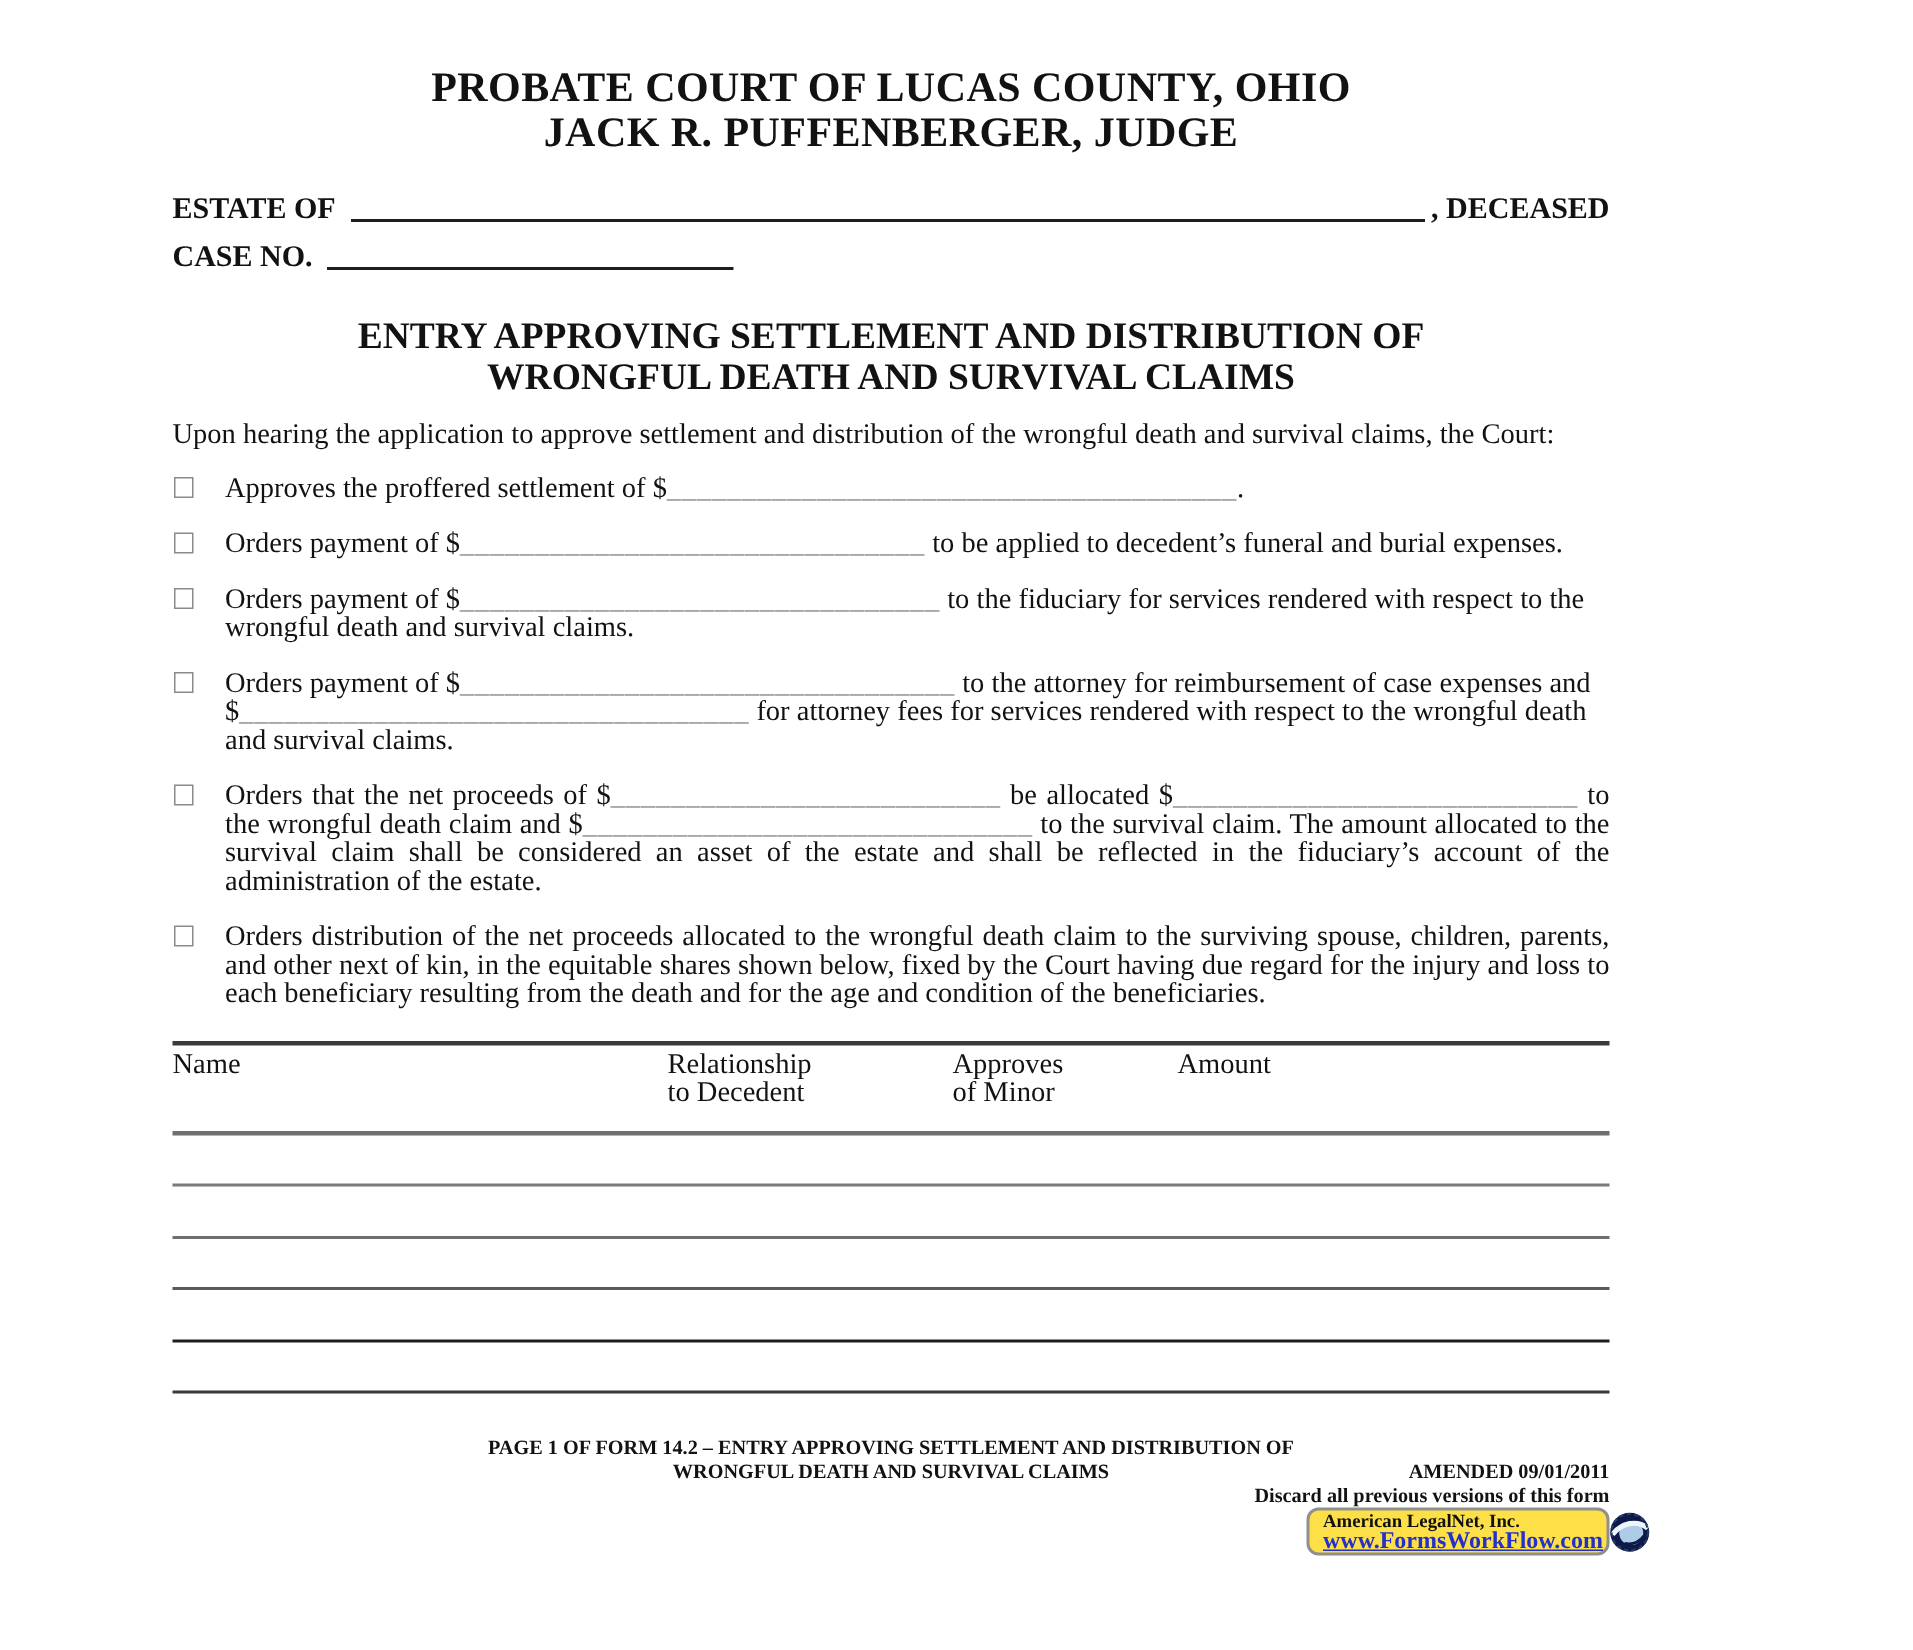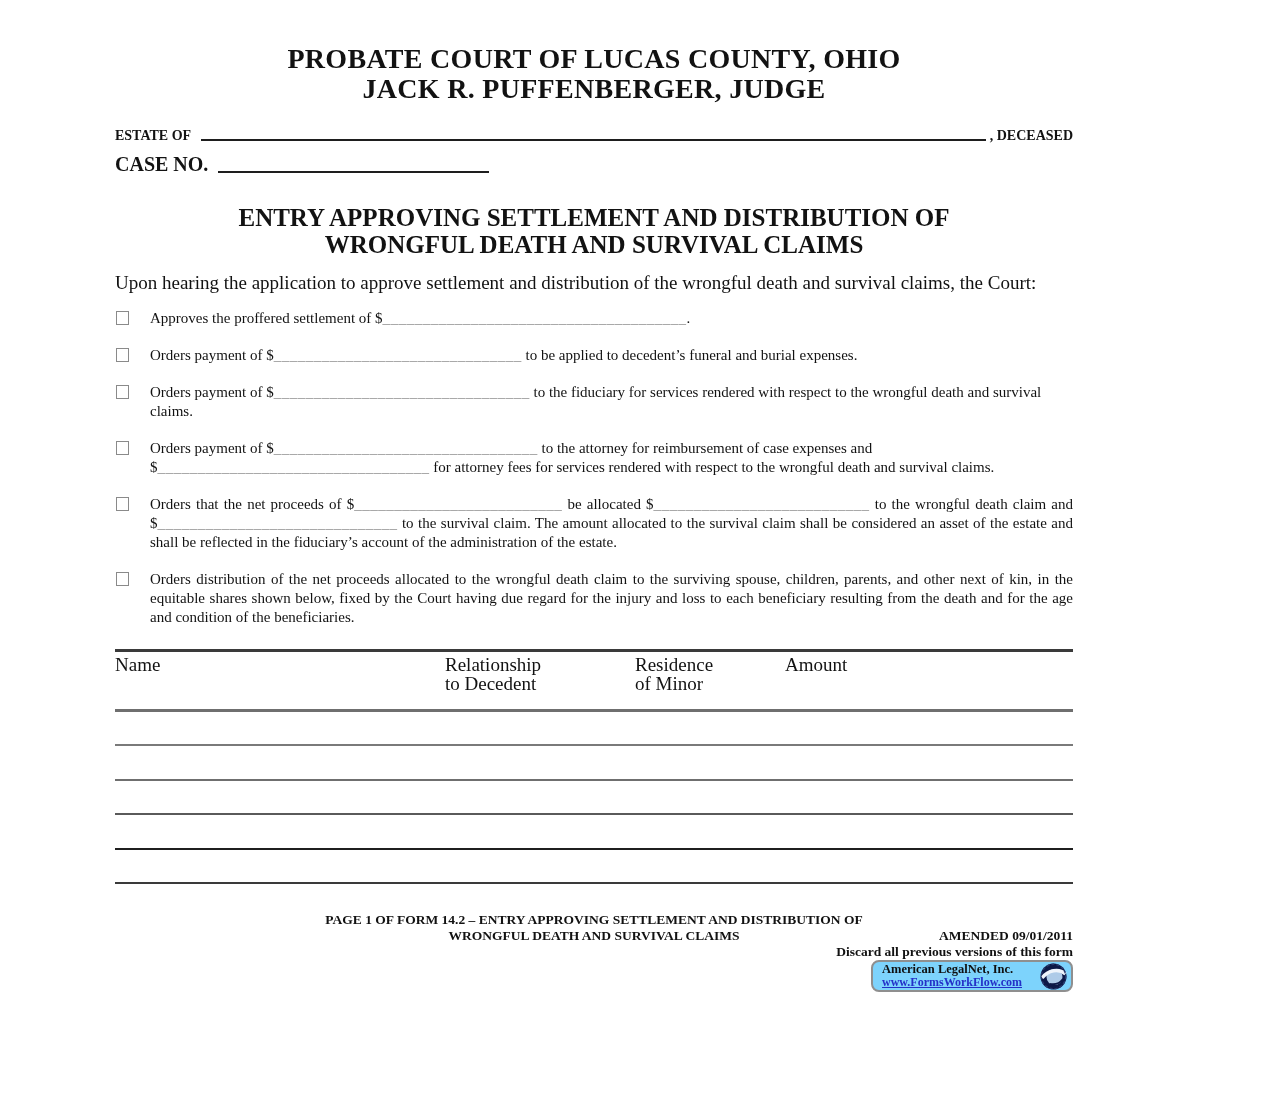--- a/index.html
+++ b/index.html
@@ -6,38 +6,38 @@
   html,body { background:#ffffff; }
   body {
     width:1275px; height:1100px; overflow:hidden;
     font-family:"Liberation Serif","DejaVu Serif",serif;
     color:#121212;
   }
   .page { padding:44px 112px 0 115px; width:1185px; }
 
   
   .court-title { text-align:center; font-weight:bold; font-size:28px; line-height:30px; letter-spacing:0.3px; }
-  .estate-row { display:flex; align-items:flex-end; font-weight:bold; font-size:14px; margin-top:24px; }
+  .estate-row { display:flex; align-items:flex-end; font-weight:bold; font-size:20px; margin-top:24px; }
   .case-row   { display:flex; align-items:flex-end; font-weight:bold; font-size:20px; margin-top:9px; }
   .fill-line  { border-bottom:2px solid #1e1e1e; height:4px; margin:0 4px 3px 10px; }
   .fill-line.grow { flex:1; }
   .fill-line.fixed { width:271px; }
 
   
   .form-title { text-align:center; font-weight:bold; font-size:25px; line-height:27px; margin-top:28px; }
 
   
   .intro { font-size:19px; line-height:19.5px; margin-top:15px; }
   .items { margin-top:16px; }
   .item  { display:flex; align-items:flex-start; margin-bottom:18px; }
   .checkbox {
     flex:0 0 auto; width:13px; height:14px; border:1.5px solid #8a8a8a;
     margin:2px 21px 0 1px; background:#fff;
   }
-  .item-text { flex:1; font-size:15px; line-height:19px; }
+  .item-text { flex:1; font-size:19px; line-height:19px; }
   .item-text.justify { text-align:justify; }
   .blank { color:#8f8f8f; letter-spacing:0.5px; }
 
   
   .ben-table { margin-top:22px; }
   .ben-head {
     display:flex; border-top:3px solid #3a3a3a; border-bottom:3px solid #6f6f6f;
     padding:3px 0 16px 0; font-size:19px; line-height:19px;
   }
   .ben-head .c1 { width:330px; }
@@ -53,25 +53,25 @@
   .ben-row:nth-child(4){ border-color:#1f1f1f; }
   .ben-row:nth-child(5){ border-color:#3a3a3a; }
 
   
   .footer { position:relative; margin-top:28px; font-weight:bold; font-size:13.5px; line-height:16px; }
   .footer-center { text-align:center; width:900px; margin:0 auto; }
   .footer-right { position:absolute; right:0; top:16px; text-align:right; }
   .legalnet-box {
     position:absolute; right:0; top:48px;
     width:202px; height:32px; border:2px solid #8f8f8f; border-radius:8px;
-    display:flex; align-items:center; padding:2px 4px 2px 9px; background:#7dd3fc;
+    display:flex; align-items:center; padding:2px 4px 2px 9px; background:#fde047;
   }
   .legalnet-text { flex:1; }
   .legalnet-company { font-weight:bold; font-size:12.5px; line-height:13px; color:#101010; }
-  .legalnet-url { font-weight:bold; font-size:12px; line-height:13px; color:#2430c8; text-decoration:underline; }
+  .legalnet-url { font-weight:bold; font-size:16px; line-height:13px; color:#2430c8; text-decoration:underline; }
   .globe { flex:0 0 auto; margin-left:4px; }
 </style>
 </head>
 <body>
 
 <div class="page">
 
   <div class="court-title">
     <div>PROBATE COURT OF LUCAS COUNTY, OHIO</div>
     <div>JACK R. PUFFENBERGER, JUDGE</div>
@@ -131,21 +131,21 @@
     <div class="ben-head">
       <div class="c1">
         <span>Name</span>
         <span></span>
       </div>
       <div class="c3">
         <span>Relationship</span>
         <span>to Decedent</span>
       </div>
       <div class="c4">
-        <span>Residence</span>
+        <span>Approves</span>
         <span>of Minor</span>
       </div>
       <div class="c5">
         <span>Amount</span>
         <span></span>
       </div>
     </div>
     <div id="table-body">
         <div class="ben-row"></div>
         <div class="ben-row"></div>

